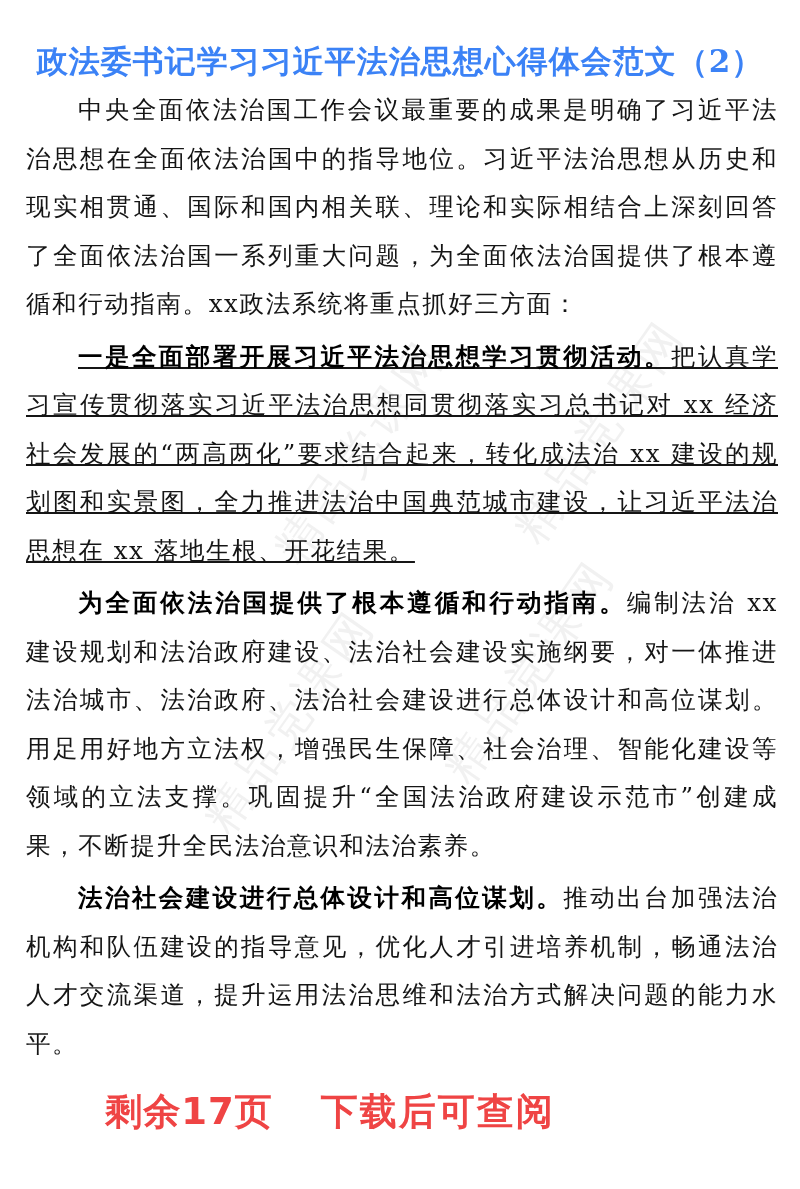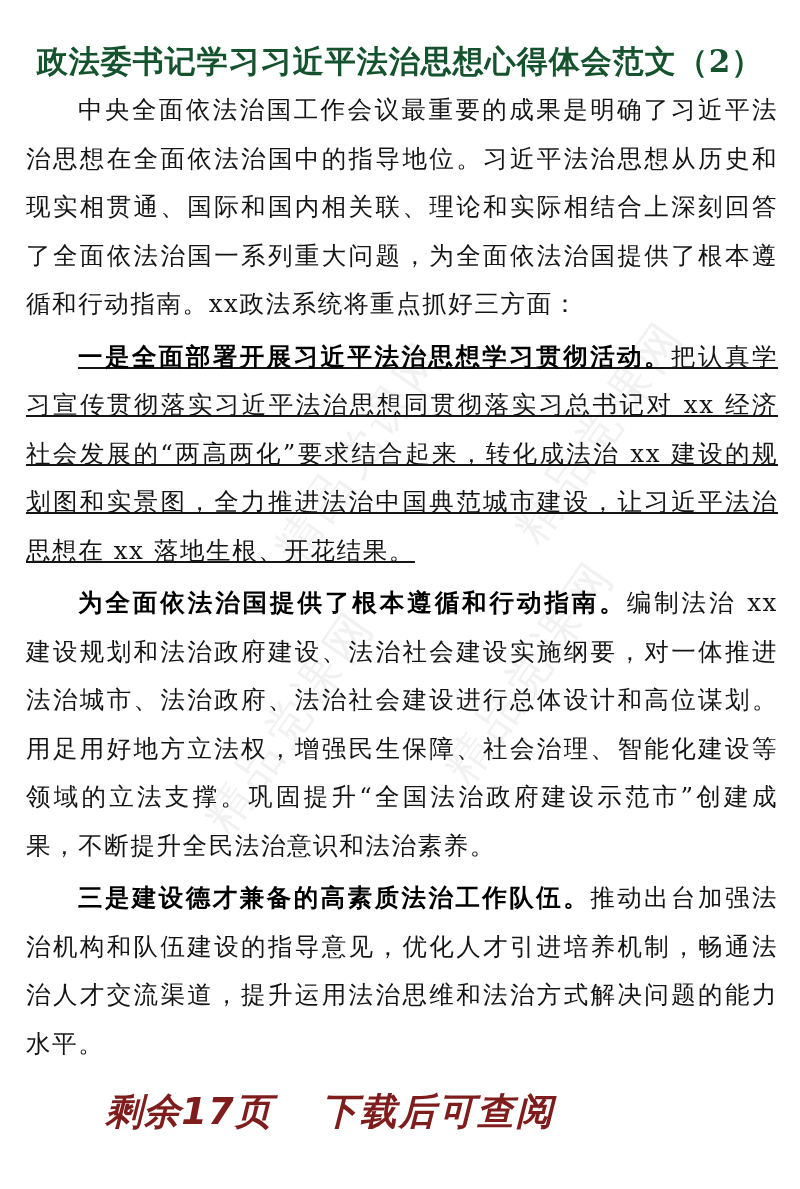--- a/index.html
+++ b/index.html
@@ -23,21 +23,21 @@
     }
     .doc-title {
       position: absolute;
       left: 0;
       top: 18px;
       width: 800px;
       text-align: center;
       font-size: 31px;
       line-height: 44px;
       letter-spacing: 1px;
-      color: #14532d;
+      color: #3b82f6;
       white-space: nowrap;
     }
     .body-text {
       position: absolute;
       left: 22px;
       top: 82px;
       width: 760px;
     }
     .para {
       margin: 4px;
@@ -76,23 +76,22 @@
     .footer-cta {
       position: absolute;
       left: 0;
       top: 1087px;
       width: 660px;
       text-align: center;
       font-family: "DejaVu Sans", sans-serif;
       font-weight: bold;
       font-size: 37px;
       line-height: 50px;
-      color: #7f1d1d;
+      color: #ef4444;
       white-space: nowrap;
-      font-style: italic;
     }
     .footer-cta .remaining {
       margin-right: 48px;
       letter-spacing: 1px;
     }
     .footer-cta .download {
       letter-spacing: 2px;
       cursor: pointer;
     }
   </style>
@@ -108,20 +107,20 @@
 
   <h1 class="doc-title">政法委书记学习习近平法治思想心得体会范文（2）</h1>
 
   <div class="body-text">
     <p class="para p1"><span class="lead"></span><span>中央全面依法治国工作会议最重要的成果是明确了习近平法治思想在全面依法治国中的指导地位。习近平法治思想从历史和现实相贯通、国际和国内相关联、理论和实际相结合上深刻回答了全面依法治国一系列重大问题，为全面依法治国提供了根本遵循和行动指南。xx政法系统将重点抓好三方面：</span></p>
 
     <p class="para p2"><span class="lead">一是全面部署开展习近平法治思想学习贯彻活动。</span><span>把认真学习宣传贯彻落实习近平法治思想同贯彻落实习总书记对 xx 经济社会发展的“两高两化”要求结合起来，转化成法治 xx 建设的规划图和实景图，全力推进法治中国典范城市建设，让习近平法治思想在 xx 落地生根、开花结果。</span></p>
 
     <p class="para p3"><span class="lead">为全面依法治国提供了根本遵循和行动指南。</span><span>编制法治 xx 建设规划和法治政府建设、法治社会建设实施纲要，对一体推进法治城市、法治政府、法治社会建设进行总体设计和高位谋划。用足用好地方立法权，增强民生保障、社会治理、智能化建设等领域的立法支撑。巩固提升“全国法治政府建设示范市”创建成果，不断提升全民法治意识和法治素养。</span></p>
 
-    <p class="para p4"><span class="lead">三是建设德才兼备的高素质法治工作队伍。</span><span>推动出台加强法治机构和队伍建设的指导意见，优化人才引进培养机制，畅通法治人才交流渠道，提升运用法治思维和法治方式解决问题的能力水平。</span></p>
+    <p class="para p4"><span class="lead">法治社会建设进行总体设计和高位谋划。</span><span>推动出台加强法治机构和队伍建设的指导意见，优化人才引进培养机制，畅通法治人才交流渠道，提升运用法治思维和法治方式解决问题的能力水平。</span></p>
   </div>
 
   <div class="footer-cta">
     <span class="remaining">剩余17页</span><span class="download">下载后可查阅</span>
   </div>
 
 </div>
 
 </body></html>

